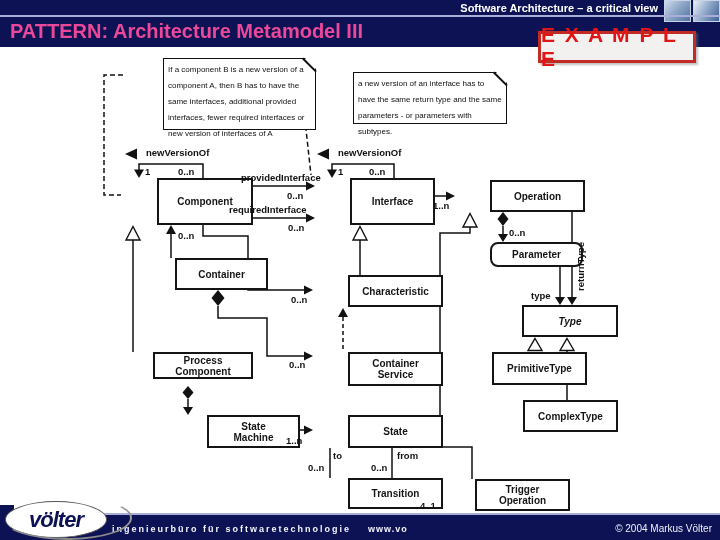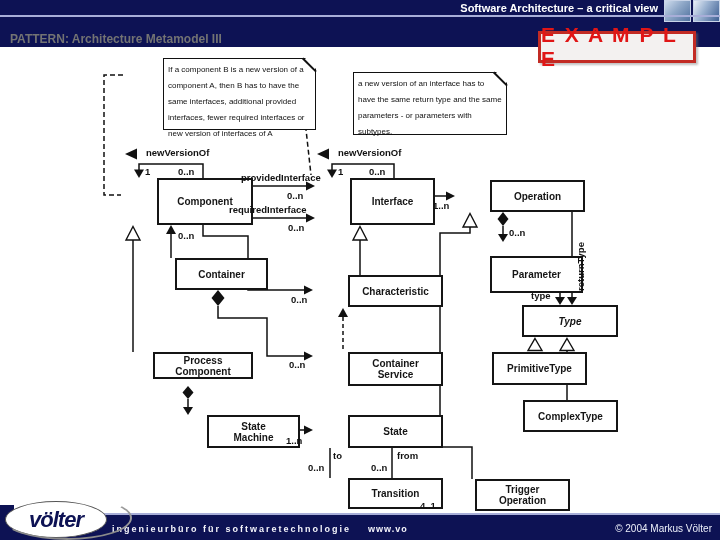--- a/index.html
+++ b/index.html
@@ -6,21 +6,21 @@
   .slide{position:relative;width:720px;height:540px;background:#fff;overflow:hidden;
          font-family:"Liberation Sans","DejaVu Sans",sans-serif;}
   
   .topbar{position:absolute;left:0;top:0;width:720px;height:47px;background:#0d1254;}
   .topline{position:absolute;left:0;top:15px;width:720px;height:2px;background:#a8aed8;}
   .topbar-title{position:absolute;right:62px;top:2px;font-size:11px;font-weight:bold;color:#fff;white-space:nowrap;}
   .thumbs{position:absolute;right:0;top:0;height:22px;display:flex;}
   .thumb{width:27px;height:22px;margin-left:2px;border:1px solid #c8d4e8;box-sizing:border-box;}
   .t1{background:linear-gradient(135deg,#cfdcee 0%,#8fa8c8 45%,#51729f 100%);}
   .t2{background:linear-gradient(120deg,#e8eef6 0%,#9db4d2 40%,#3e5f93 100%);}
-  .slide-title{position:absolute;left:10px;top:20px;font-size:12px;font-weight:bold;color:#737373;white-space:nowrap;margin-top:12px;}
+  .slide-title{position:absolute;left:10px;top:20px;font-size:20px;font-weight:bold;color:#ec4899;white-space:nowrap;}
   .example-badge{position:absolute;left:538px;top:31px;width:158px;height:32px;background:#f3f1f0;
          border:3px solid #c22b24;box-sizing:border-box;color:#e01616;font-size:21px;font-weight:bold;
          letter-spacing:2px;display:flex;align-items:center;justify-content:center;
          box-shadow:2px 2px 2px rgba(120,120,120,.45);z-index:6;}
   
   .canvas{position:absolute;inset:0;}
   .connectors{position:absolute;left:0;top:0;z-index:1;}
   .note{position:absolute;background:#fff;border:1.5px solid #111;box-sizing:border-box;
         font-size:8px;line-height:16px;color:#111;padding:3px 4px;z-index:2;margin-left:40px;}
   .note::before{content:'';position:absolute;top:-2px;right:-2px;width:0;height:0;
@@ -140,27 +140,27 @@
       <g fill="#fff" stroke="#111" stroke-width="1.4">
         <polygon points="360,226.5 367,240 353,240"></polygon>
         <polygon points="133,226.5 140,240 126,240"></polygon>
         <polygon points="470,213.5 477,227 463,227"></polygon>
         <polygon points="535,338.5 542,350.5 528,350.5"></polygon>
         <polygon points="567,338.5 574,350.5 560,350.5"></polygon>
       </g>
     </svg>
     <div id="notes-layer">
         <div class="note" style="left: 123px; top: 58px; width: 153px; height: 72px;">If a component B is a new version of a component A, then B has to have the same interfaces, additional provided interfaces, fewer required interfaces or new version of interfaces of A</div>
-        <div class="note" style="left: 313px; top: 72px; width: 154px; height: 63px;">a new version of an interface has to have the same return type and the same parameters - or parameters with subtypes.</div>
+        <div class="note" style="left: 313px; top: 72px; width: 154px; height: 52px;">a new version of an interface has to have the same return type and the same parameters - or parameters with subtypes.</div>
       </div>
     <div id="nodes-layer">
         <div class="node" style="left: 122px; top: 178px; width: 96px; height: 47px;">Component</div>
         <div class="node" style="left: 315px; top: 178px; width: 85px; height: 47px;">Interface</div>
         <div class="node" style="left: 455px; top: 180px; width: 95px; height: 32px;">Operation</div>
-        <div class="node" style="left: 455px; top: 256px; width: 93px; height: 37px;">Parameter</div>
+        <div class="node" style="left: 455px; top: 242px; width: 93px; height: 25px; border-radius: 8px;">Parameter</div>
         <div class="node italic" style="left: 487px; top: 305px; width: 96px; height: 32px;">Type</div>
         <div class="node" style="left: 140px; top: 258px; width: 93px; height: 32px;">Container</div>
         <div class="node" style="left: 313px; top: 275px; width: 95px; height: 32px;">Characteristic</div>
         <div class="node" style="left: 313px; top: 352px; width: 95px; height: 34px;">Container
 Service</div>
         <div class="node" style="left: 118px; top: 352px; width: 100px; height: 27px;">Process
 Component</div>
         <div class="node" style="left: 172px; top: 415px; width: 93px; height: 33px;">State
 Machine</div>
         <div class="node" style="left: 313px; top: 415px; width: 95px; height: 33px;">State</div>

